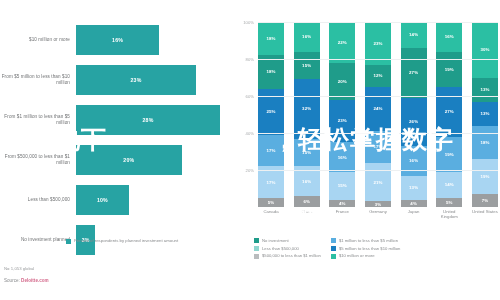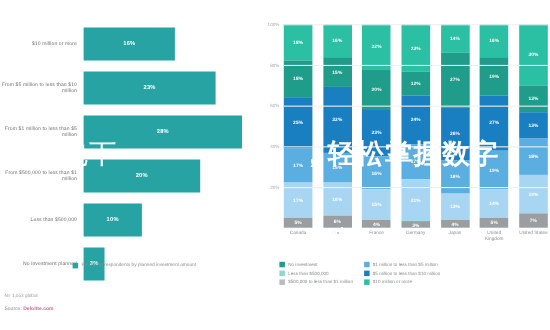--- a/index.html
+++ b/index.html
@@ -103,21 +103,21 @@
   .legend-sw{width:5px;height:5px;flex:0 0 5px;margin-top:.3px;}
   .legend-tx{font-size:4.2px;line-height:5px;color:#8a8c8e;white-space:nowrap;}
 
   
   .overlay{
     position:absolute;left:0;top:0;width:500px;height:300px;
     pointer-events:none;
   }
   .cn-left{
     position:absolute;left:55px;top:126px;
-    font-size:25px;line-height:28px;color:#ffffff;font-weight:normal;
+    font-size:25px;line-height:28px;color:#ffffff;font-weight:bold;
     letter-spacing:1px;
     font-family:"DejaVu Sans", sans-serif;
   }
   .cn-right{
     position:absolute;left:272px;top:126px;
     font-size:25px;line-height:28px;color:#ffffff;font-weight:bold;
     letter-spacing:1px;
     font-family:"DejaVu Sans", sans-serif;
   }
   .cn-bottom{

